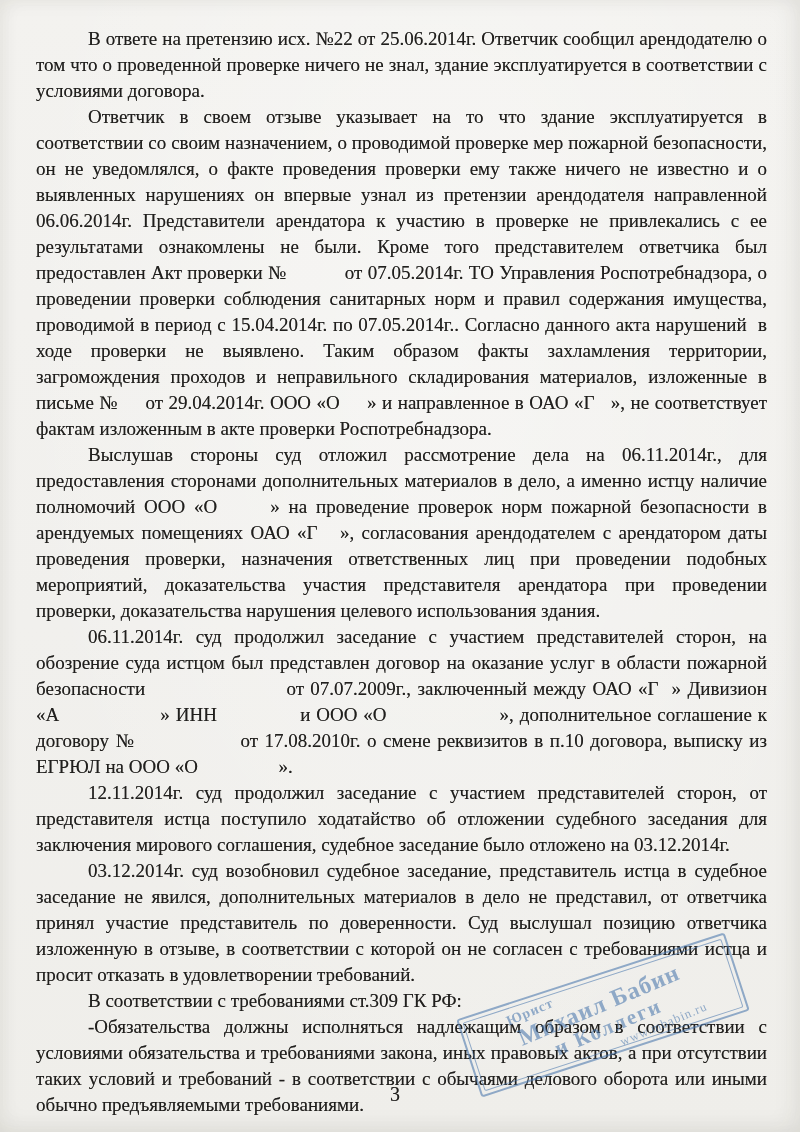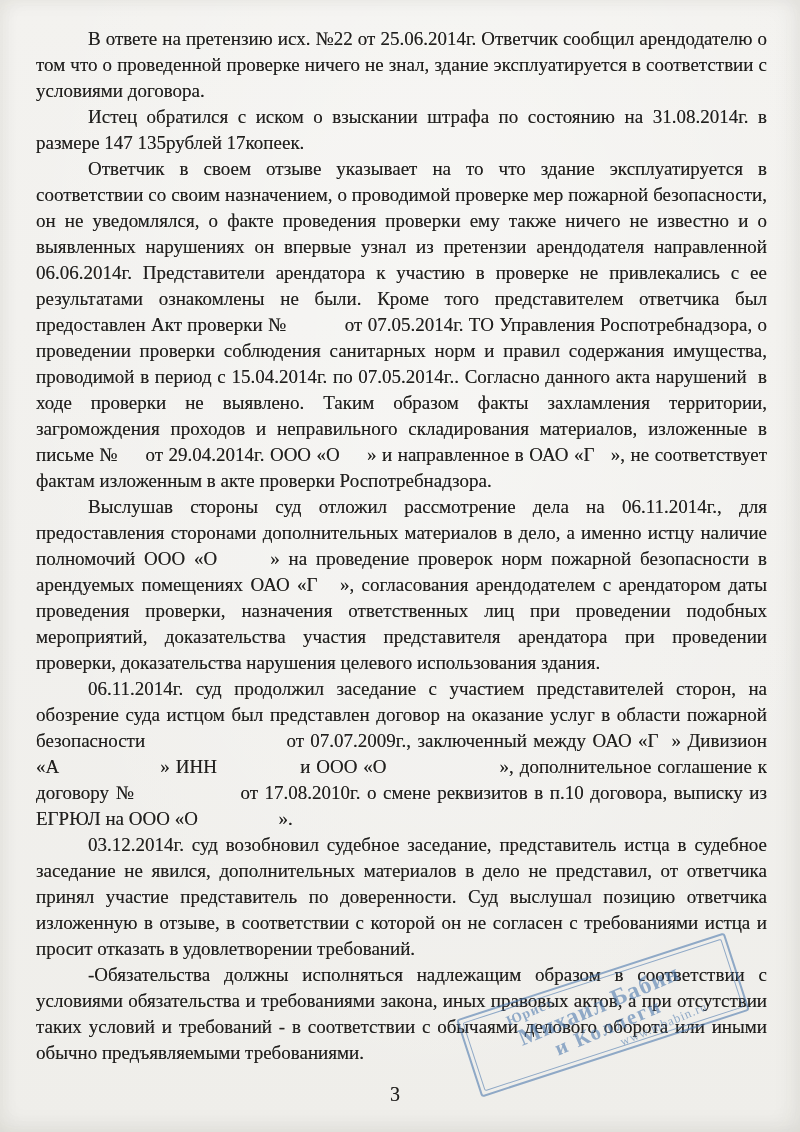--- a/index.html
+++ b/index.html
@@ -101,25 +101,26 @@
     margin-top:2px;
   }
 </style>
 </head>
 <body>
 
 <div class="sheet">
 
   <div class="text-block">
     <p>В ответе на претензию исх. №22 от 25.06.2014г. Ответчик сообщил арендодателю о том что о проведенной проверке ничего не знал, здание эксплуатируется в соответствии с условиями договора.</p>
-    <p>Истец обратился с иском о взыскании штрафа по состоянию на 31.08.2014г. в размере 147 135рублей 17копеек.</p>
     <p>Ответчик в своем отзыве указывает на то что здание эксплуатируется в соответствии со своим назначением, о проводимой проверке мер пожарной безопасности, он не уведомлялся, о факте проведения проверки ему также ничего не известно и о выявленных нарушениях он впервые узнал из претензии арендодателя направленной 06.06.2014г. Представители арендатора к участию в проверке не привлекались с ее результатами ознакомлены не были. Кроме того представителем ответчика был предоставлен Акт проверки №&nbsp;&nbsp;&nbsp;&nbsp;&nbsp;&nbsp;&nbsp;&nbsp;&nbsp;&nbsp; от 07.05.2014г. ТО Управления Роспотребнадзора, о проведении проверки соблюдения санитарных норм и правил содержания имущества, проводимой в период с 15.04.2014г. по 07.05.2014г.. Согласно данного акта нарушений&nbsp; в ходе проверки не выявлено. Таким образом факты захламления территории, загромождения проходов и неправильного складирования материалов, изложенные в письме №&nbsp;&nbsp;&nbsp;&nbsp; от 29.04.2014г. ООО «О&nbsp;&nbsp;&nbsp;&nbsp;&nbsp;» и направленное в ОАО «Г&nbsp;&nbsp;&nbsp;», не соответствует фактам изложенным в акте проверки Роспотребнадзора.</p>
     <p>Выслушав стороны суд отложил рассмотрение дела на 06.11.2014г., для предоставления сторонами дополнительных материалов в дело, а именно истцу наличие полномочий ООО «О&nbsp;&nbsp;&nbsp;&nbsp;&nbsp;&nbsp;» на проведение проверок норм пожарной безопасности в арендуемых помещениях ОАО «Г&nbsp;&nbsp;&nbsp;», согласования арендодателем с арендатором даты проведения проверки, назначения ответственных лиц при проведении подобных мероприятий, доказательства участия представителя арендатора при проведении проверки, доказательства нарушения целевого использования здания.</p>
     <p>06.11.2014г. суд продолжил заседание с участием представителей сторон, на обозрение суда истцом был представлен договор на оказание услуг в области пожарной безопасности&nbsp;&nbsp;&nbsp;&nbsp;&nbsp;&nbsp;&nbsp;&nbsp;&nbsp;&nbsp;&nbsp;&nbsp;&nbsp;&nbsp;&nbsp;&nbsp;&nbsp;&nbsp;&nbsp;&nbsp;&nbsp; от 07.07.2009г., заключенный между ОАО «Г&nbsp;&nbsp;» Дивизион «А&nbsp;&nbsp;&nbsp;&nbsp;&nbsp;&nbsp;&nbsp;&nbsp;&nbsp;&nbsp;&nbsp;&nbsp;&nbsp;&nbsp;&nbsp;&nbsp;&nbsp;» ИНН&nbsp;&nbsp;&nbsp;&nbsp;&nbsp;&nbsp;&nbsp;&nbsp;&nbsp;&nbsp;&nbsp;&nbsp;&nbsp; и ООО «О&nbsp;&nbsp;&nbsp;&nbsp;&nbsp;&nbsp;&nbsp;&nbsp;&nbsp;&nbsp;&nbsp;&nbsp;&nbsp;&nbsp;&nbsp;&nbsp;&nbsp;&nbsp;&nbsp;», дополнительное соглашение к договору №&nbsp;&nbsp;&nbsp;&nbsp;&nbsp;&nbsp;&nbsp;&nbsp;&nbsp;&nbsp;&nbsp;&nbsp;&nbsp;&nbsp;&nbsp; от 17.08.2010г. о смене реквизитов в п.10 договора, выписку из ЕГРЮЛ на ООО «О&nbsp;&nbsp;&nbsp;&nbsp;&nbsp;&nbsp;&nbsp;&nbsp;&nbsp;&nbsp;&nbsp;&nbsp;&nbsp;&nbsp;&nbsp;&nbsp;&nbsp;».</p>
+    <p>12.11.2014г. суд продолжил заседание с участием представителей сторон, от представителя истца поступило ходатайство об отложении судебного заседания для заключения мирового соглашения, судебное заседание было отложено на 03.12.2014г.</p>
     <p>03.12.2014г. суд возобновил судебное заседание, представитель истца в судебное заседание не явился, дополнительных материалов в дело не представил, от ответчика принял участие представитель по доверенности. Суд выслушал позицию ответчика изложенную в отзыве, в соответствии с которой он не согласен с требованиями истца и просит отказать в удовлетворении требований.</p>
+    <p>В соответствии с требованиями ст.309 ГК РФ:</p>
     <p>-Обязательства должны исполняться надлежащим образом в соответствии с условиями обязательства и требованиями закона, иных правовых актов, а при отсутствии таких условий и требований - в соответствии с обычаями делового оборота или иными обычно предъявляемыми требованиями.</p>
 
   </div>
 
   <div class="stamp">
     <div class="stamp-inner"></div>
     <div class="stamp-text">
       <div class="stamp-line-small">Юрист</div>
       <div class="stamp-line-big">Михаил Бабин</div>
       <div class="stamp-line-big2">и Коллеги</div>

